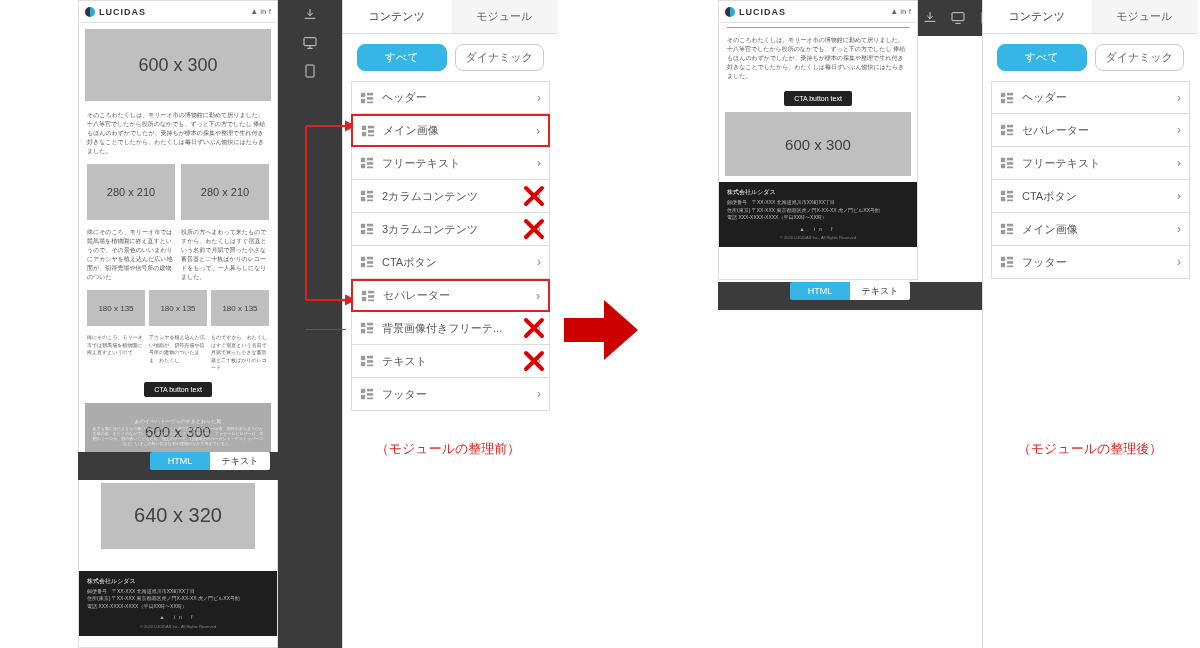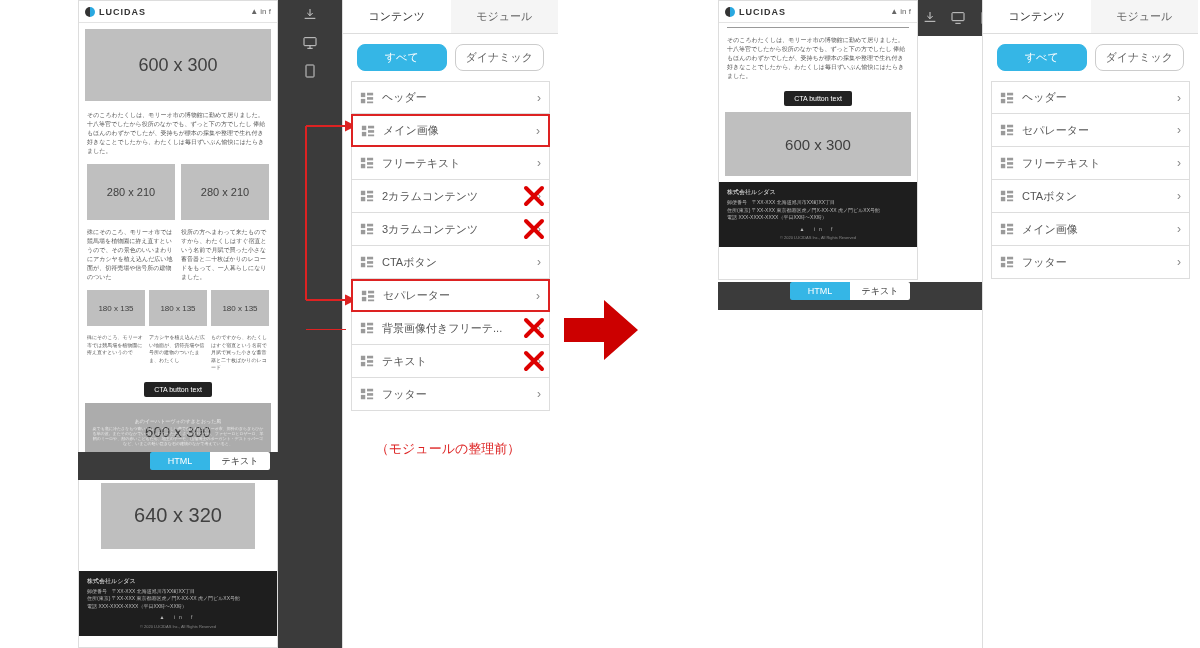--- a/index.html
+++ b/index.html
@@ -435,15 +435,16 @@
             <span class="chev">›</span>
           </div>
         </div>
   </div>
 
   <div class="switchbar" style="top:282px;bottom:auto">
     <div class="sw a">HTML</div>
     <div class="sw b">テキスト</div>
   </div>
 
+  <div class="caption" style="left:350px">（モジュールの整理後）</div>
 </div>
 
 </div>
 
 </body></html>

